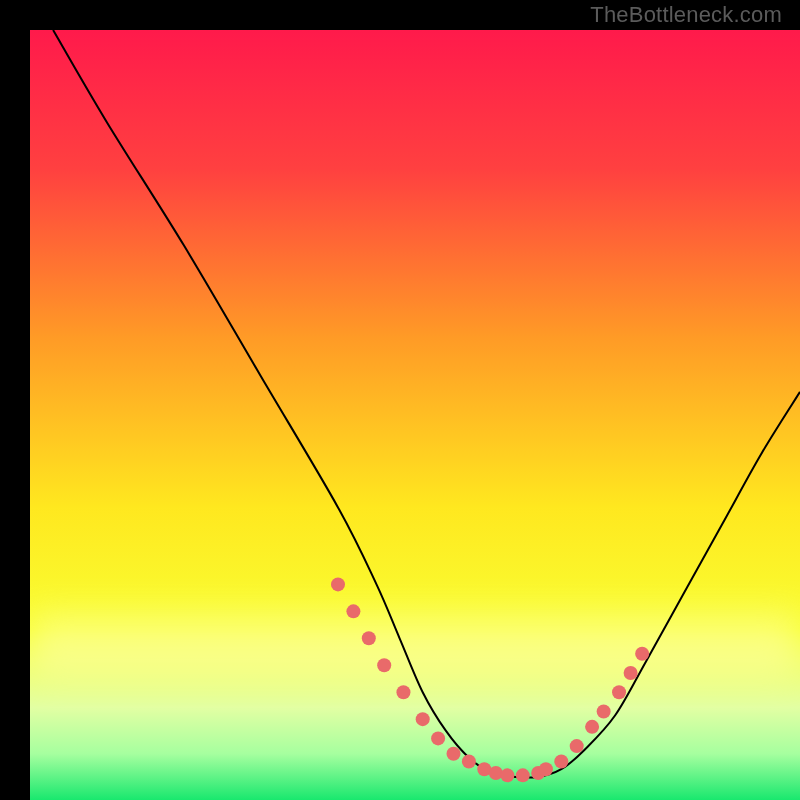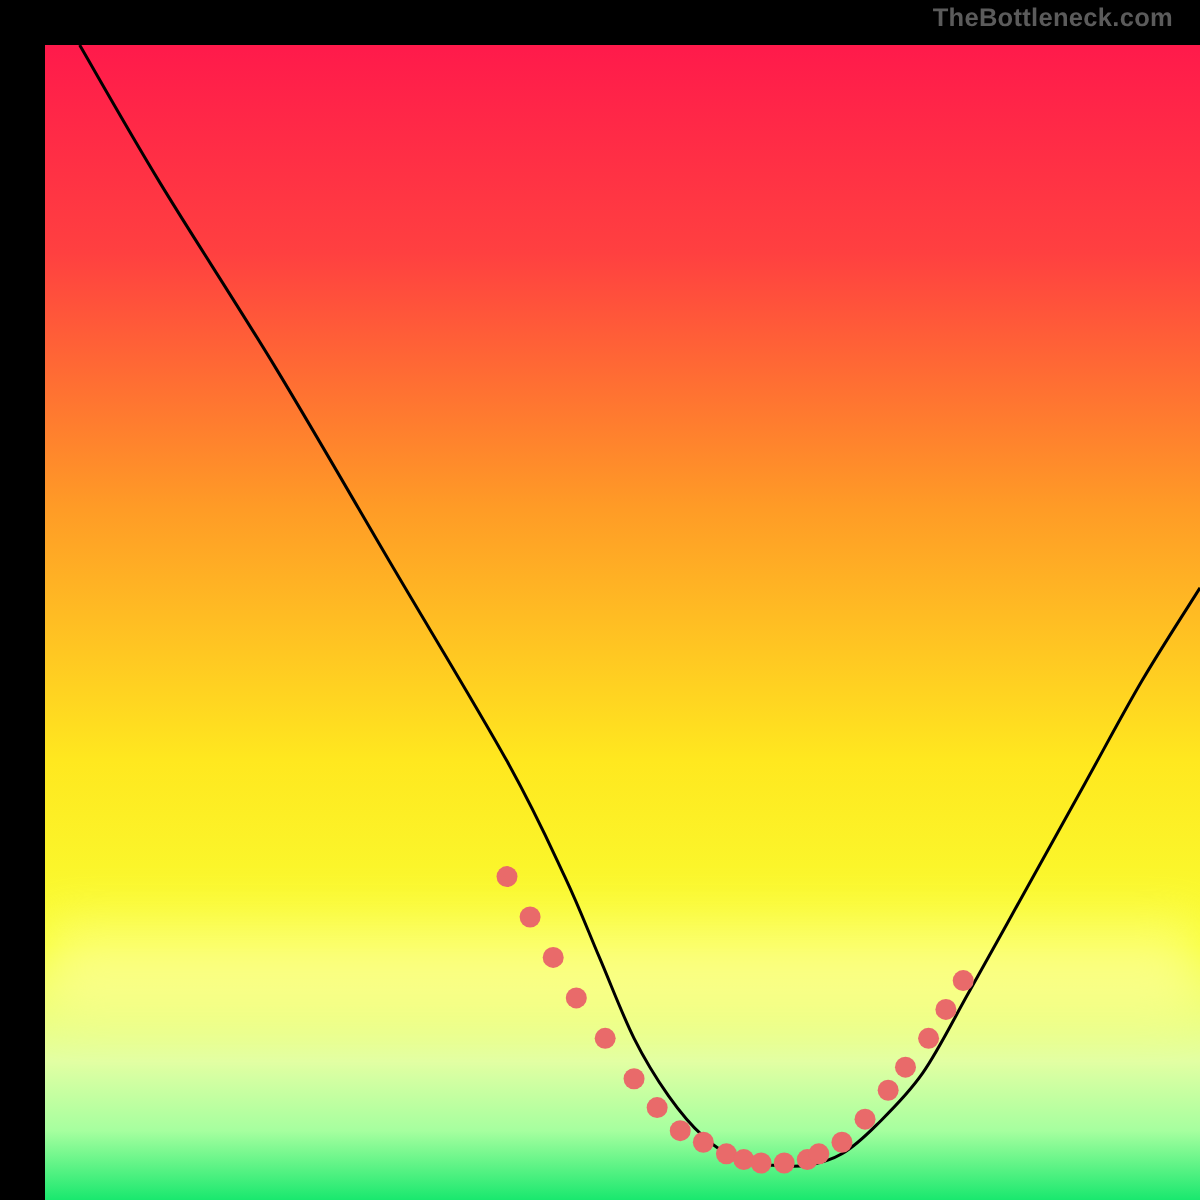--- a/index.html
+++ b/index.html
@@ -25,22 +25,22 @@
     top: 15px;
     width: 770px;
     height: 770px;
     overflow: hidden;
   }
   .watermark {
     position: absolute;
     top: 2px;
     right: 18px;
     color: #5b5b5b;
-    font-size: 17px;
-    font-weight: 700;
+    font-size: 22px;
+    font-weight: 400;
     letter-spacing: 0.2px;
   }
   svg {
     display: block;
   }
 </style>
 </head>
 <body>
 
 <div class="frame">

